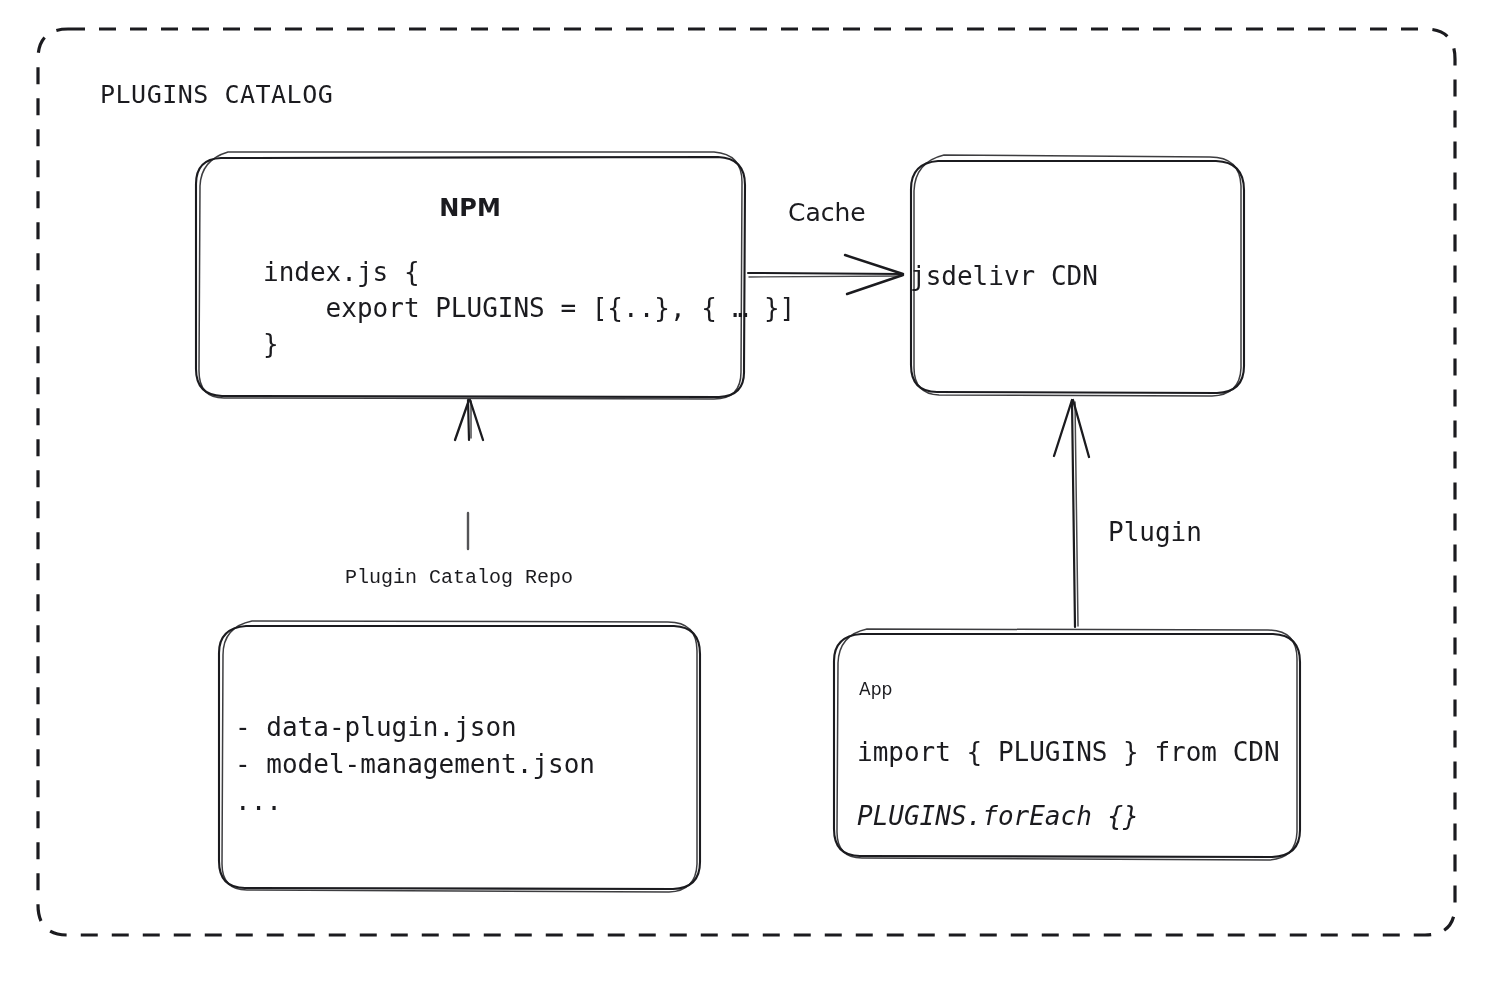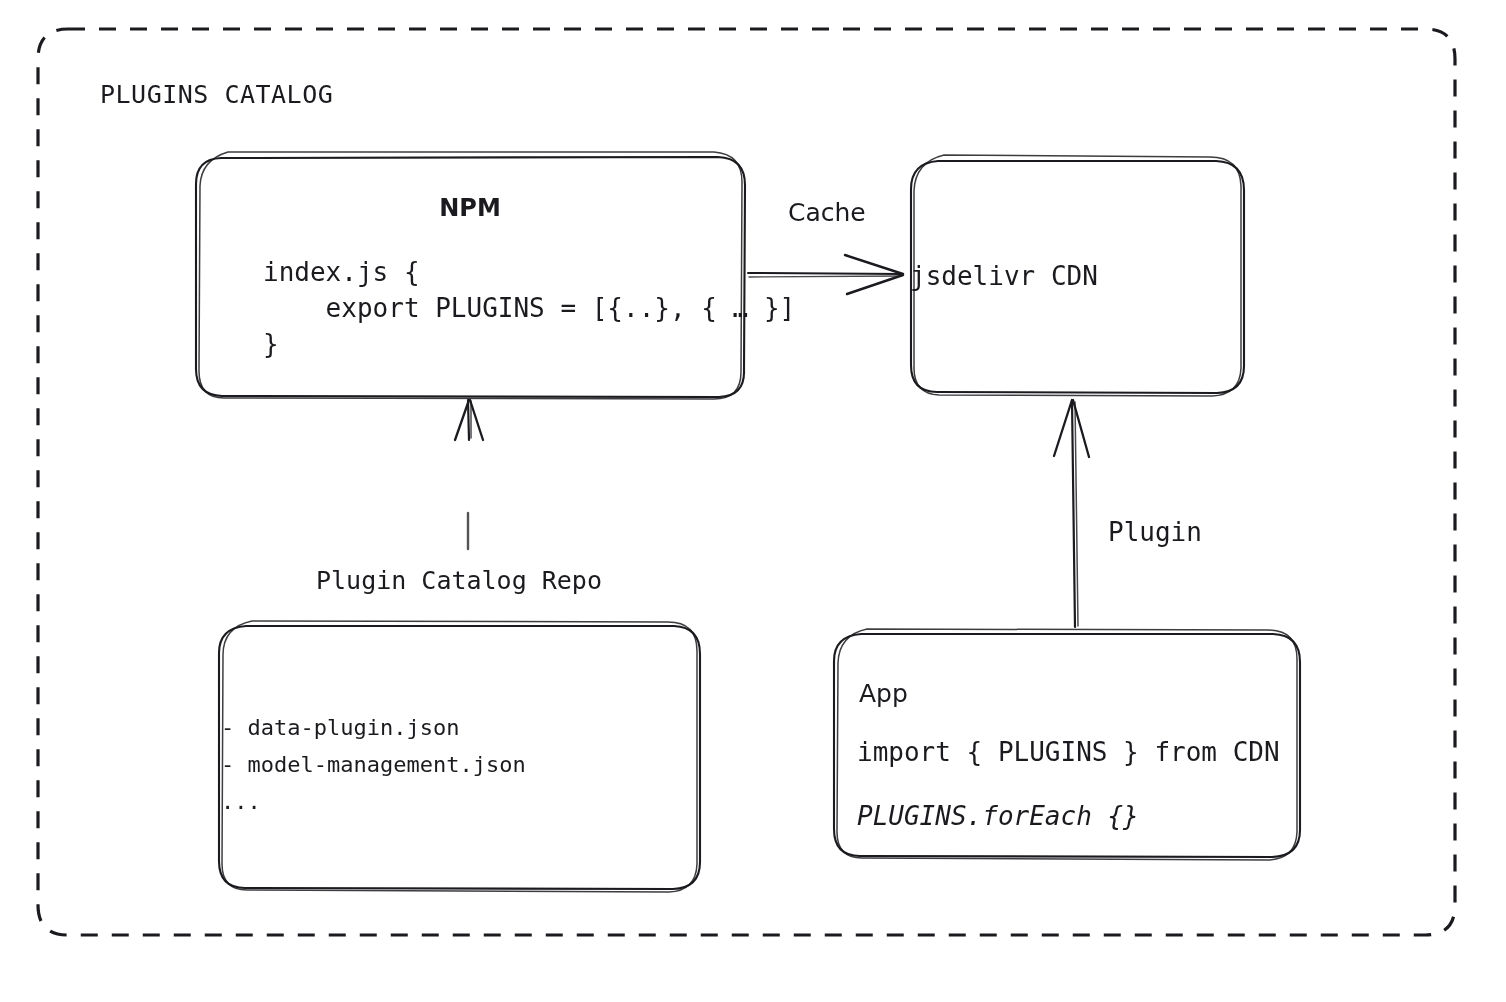--- a/index.html
+++ b/index.html
@@ -88,36 +88,38 @@
     font-size: 26px;
     line-height: 35px;
   }
 
   
   .repo-caption {
     left: 218px;
     top: 568px;
     width: 482px;
     text-align: center;
-    font-size: 25px;
+    font-size: 20px;
+    font-family: Liberation Mono, monospace;
   }
 
   
   .repo-code {
     left: 221px;
     top: 709px;
-    font-size: 22px;
+    font-size: 26px;
     line-height: 37px;
+    padding-left: 14px;
   }
 
   
   .app-title {
     left: 859px;
     top: 681px;
-    font-size: 25px;
+    font-size: 17px;
     font-family: "DejaVu Sans", "Liberation Sans", sans-serif;
   }
   .app-line1 {
     left: 857px;
     top: 739px;
     font-size: 26px;
   }
   .app-line2 {
     left: 857px;
     top: 803px;

